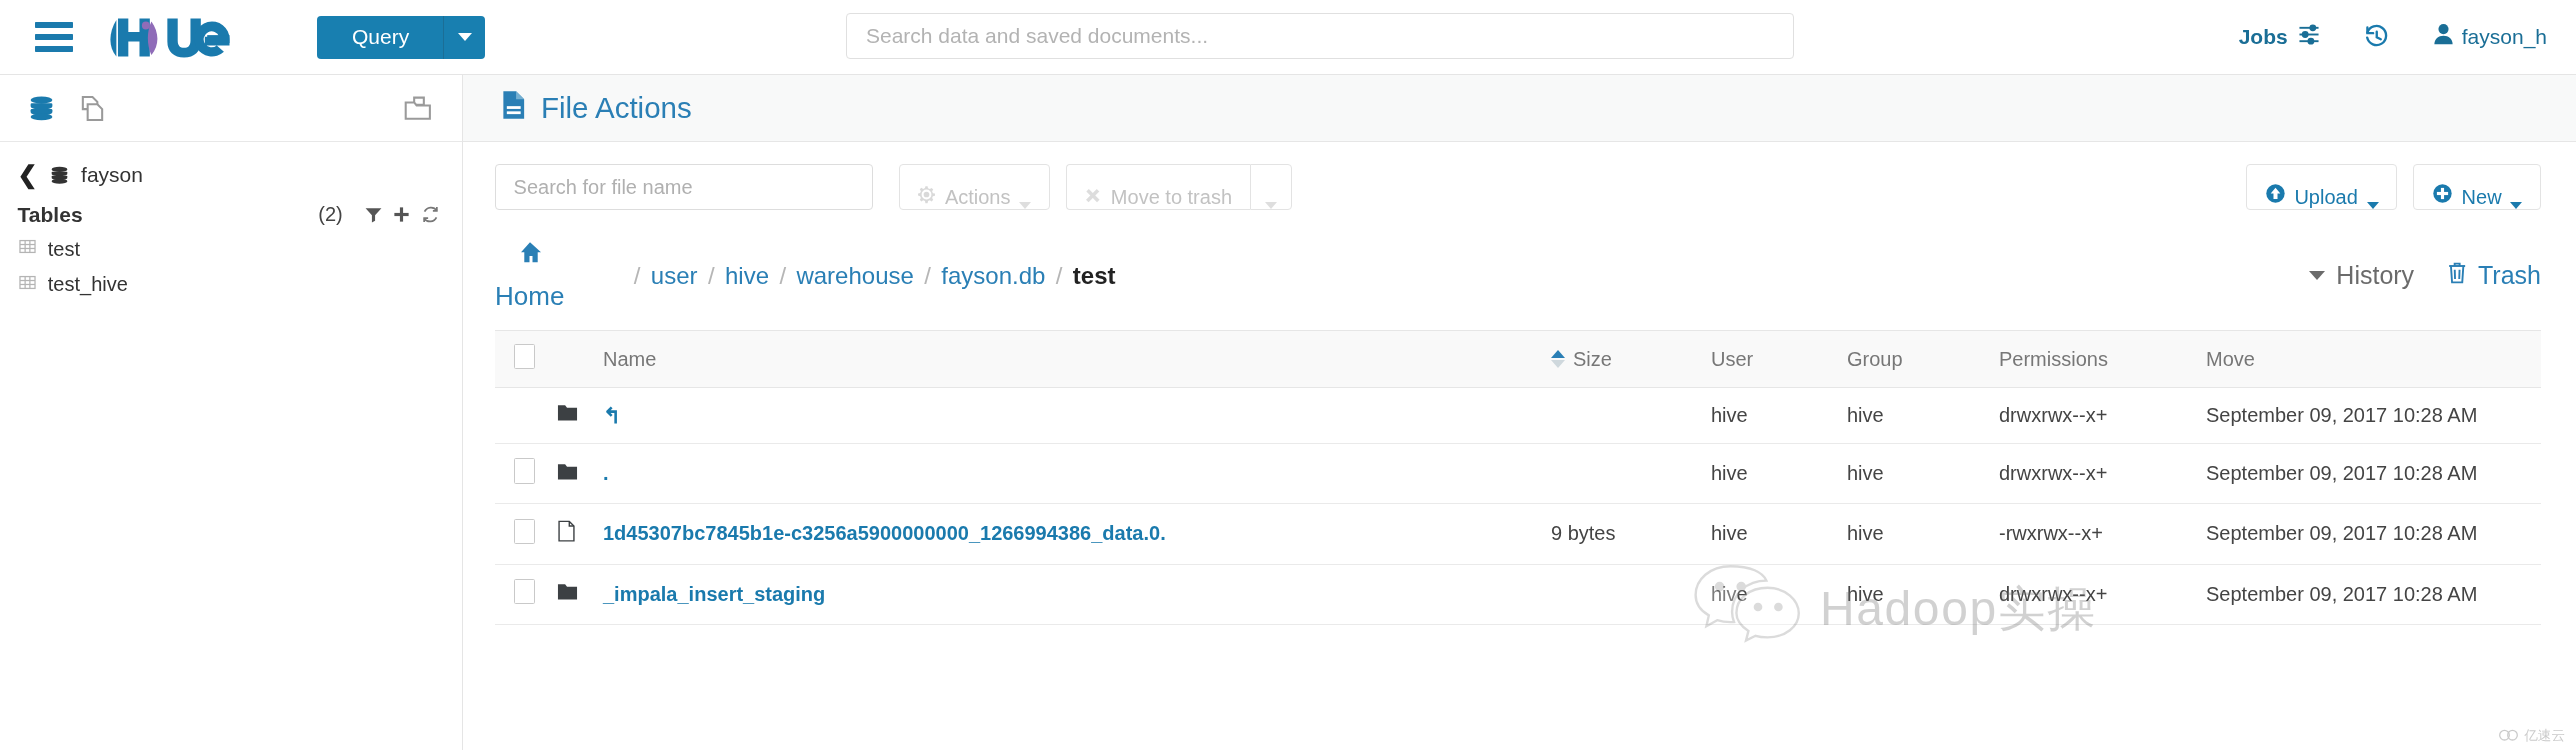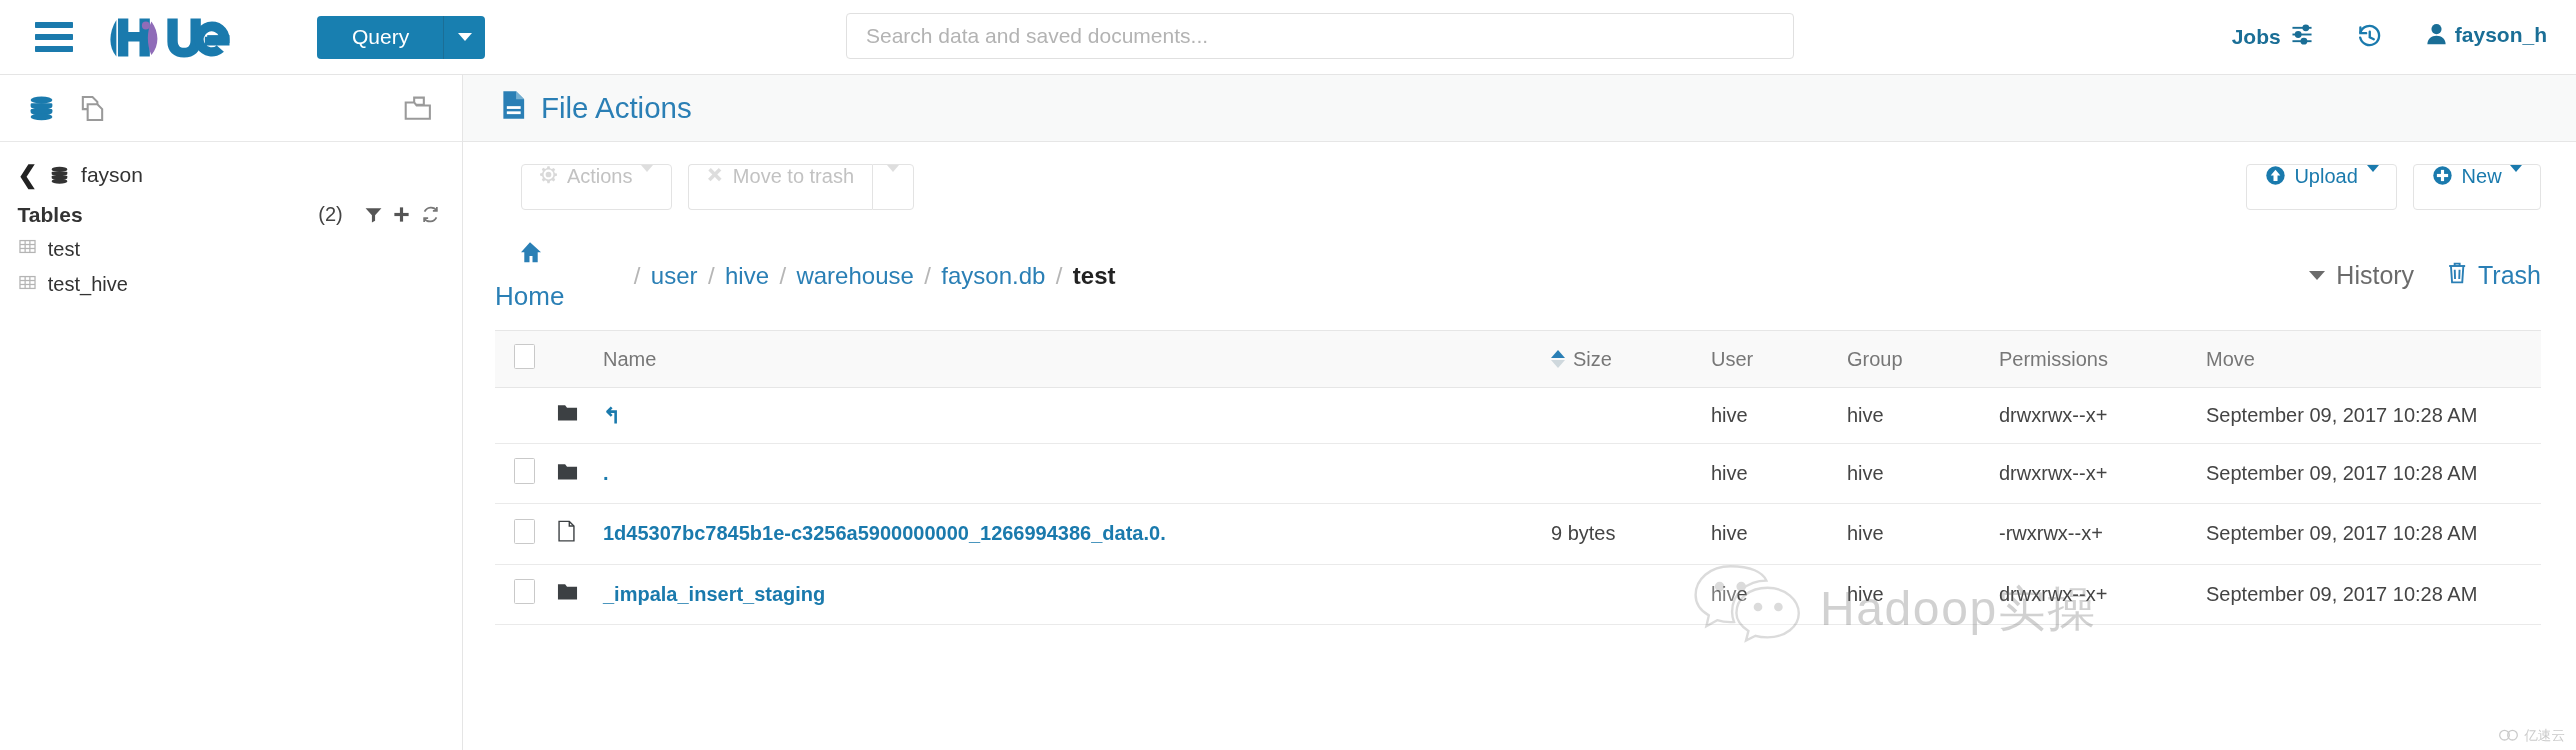--- a/index.html
+++ b/index.html
@@ -54,21 +54,21 @@
     font-size: 21px; color:#555;
     padding: 0 19px;
     font-family:"Liberation Sans", sans-serif;
     outline:none;
   }
   .global-search::placeholder { color:#b3b3b3; }
 
   .top-right { margin-left:auto; display:flex; align-items:center; gap: 43px; flex:0 0 auto; }
   .jobs-link { display:flex; align-items:center; gap:9.6px; color:#1a6e96; font-size:21px; font-weight:bold; cursor:pointer; }
   .icon-btn { color:#1a7aad; cursor:pointer; display:flex; align-items:center; }
-  .user-link { display:flex; align-items:flex-start; gap:8px; color:#1a6e96; font-size:21px; font-weight:bold; cursor:pointer; }
+  .user-link { display:flex; align-items:center; gap:8px; color:#1a6e96; font-size:21px; font-weight:normal; cursor:pointer; }
 
   
   .body-wrap { display:flex; height: calc(750px - 75px); }
 
   
   .sidebar {
     width: 463px; flex:0 0 463px;
     border-right: 0.8px solid #e5e5e5;
     background:#fff;
     display:flex; flex-direction:column;
@@ -109,21 +109,21 @@
   .file-search {
     width: 378px; height: 46px;
     border:0.8px solid #ddd; border-radius:4px; background:#fff;
     font-size:20px; color:#555; padding:0 17.6px;
     font-family:"Liberation Sans", sans-serif; outline:none;
   }
   .file-search::placeholder { color:#b0b0b0; }
 
   .btn {
     height:46px; border:0.8px solid #e3e3e3; background:#fff;
-    border-radius:4px; font-size:20px; display:inline-flex; align-items:flex-start;
+    border-radius:4px; font-size:20px; display:inline-flex; align-items:flex-end;
     gap:8.8px; padding: 0 17.6px; cursor:pointer;
     font-family:"Liberation Sans", sans-serif;
   }
   .btn.disabled { color:#c2c2c2; cursor:default; }
   .btn.disabled svg, .btn.disabled .caret-g { opacity:.55; }
   .btn.primary-ghost { color:#1a7aad; }
   .caret-g { width:0;height:0;border-left:6.4px solid transparent;border-right:6.4px solid transparent;border-top:7.2px solid currentColor; }
 
   .btn-split { display:inline-flex; }
   .btn-split .btn:first-child { border-radius:4px 0 0 4px; border-right:none; }
@@ -370,20 +370,21 @@
             <path d="M13 1 v7 h7 Z" fill="#74b0d2"></path>
             <rect x="5" y="14" width="12" height="2.4" fill="#fff"></rect>
             <rect x="5" y="18.5" width="12" height="2.4" fill="#fff"></rect>
           </svg>
         </span>
         <span>File Actions</span>
       </div>
     </div>
 
     <div class="toolbar">
+      <input class="file-search" type="text" placeholder="Search for file name" style="">
 
       <span class="tb-gap"></span>
 
       <button class="btn disabled">
         <span>
           <svg width="19" height="19" viewBox="0 0 24 24" fill="#bbb">
             <path d="M12 8.4a3.6 3.6 0 1 0 0 7.2 3.6 3.6 0 0 0 0-7.2Z"></path>
             <path d="M10.6 1.5h2.8l.5 2.6 2.3 1 2.3-1.4 2 2-1.4 2.3 1 2.3 2.6.5v2.8l-2.6.5-1 2.3 1.4 2.3-2 2-2.3-1.4-2.3 1-.5 2.6h-2.8l-.5-2.6-2.3-1-2.3 1.4-2-2 1.4-2.3-1-2.3L1.3 13.4v-2.8l2.6-.5 1-2.3L3.5 5.5l2-2 2.3 1.4 2.3-1Zm1.4 4.3a6.2 6.2 0 1 0 0 12.4 6.2 6.2 0 0 0 0-12.4Z"></path>
           </svg>
         </span>

